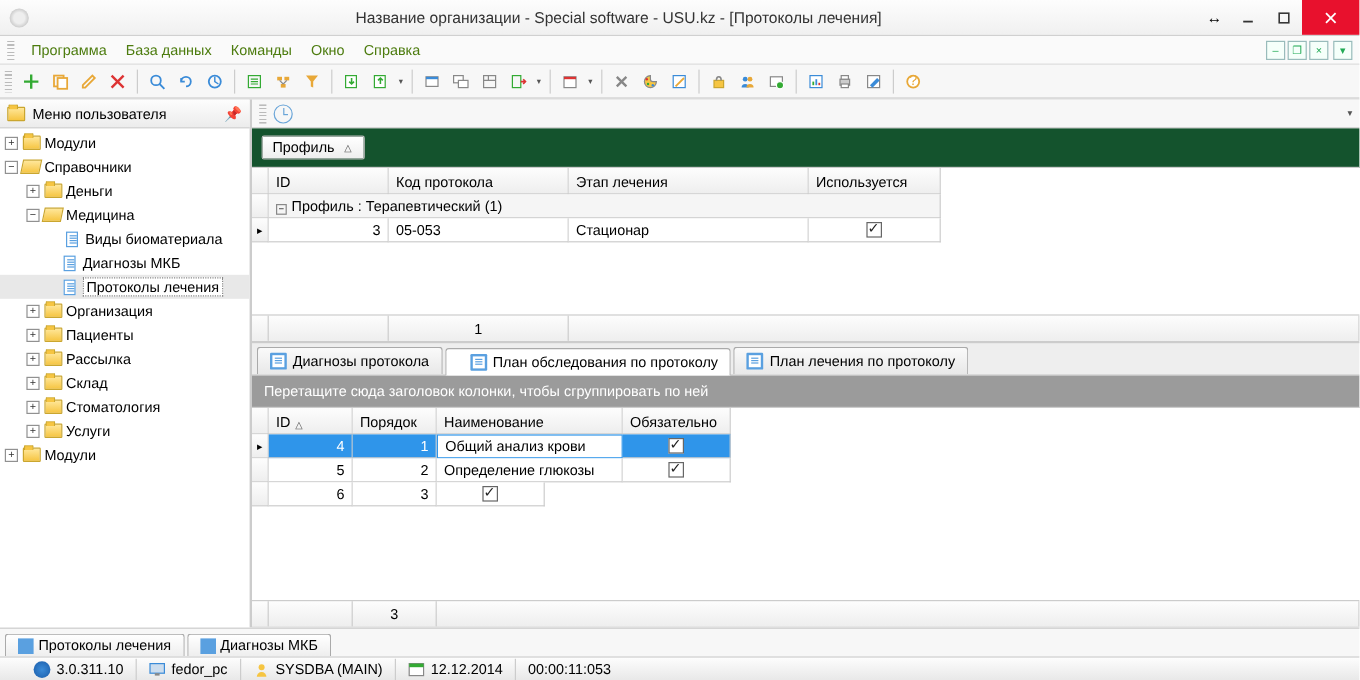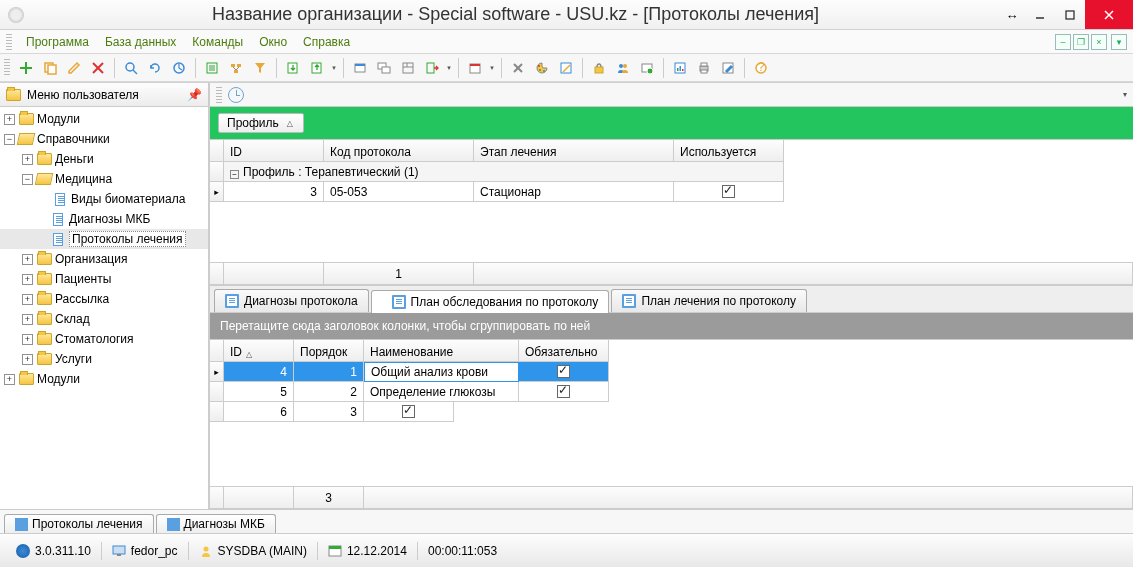--- a/index.html
+++ b/index.html
@@ -1,21 +1,21 @@
 <!DOCTYPE html>
 <html><head>
 <meta charset="utf-8">
 <style>
 * { box-sizing: border-box; margin: 0; padding: 0; font-family: "Segoe UI", Tahoma, sans-serif; font-size: 12px; }
 body { background: #fff; width: 1133px; height: 567px; overflow: hidden; display: flex; flex-direction: column; }
 
 
 .titlebar { height: 30px; background: linear-gradient(#fdfdfd,#f0f0f0); border-bottom: 1px solid #d0d0d0; display: flex; align-items: center; position: relative; }
 .titlebar .app-icon { width: 16px; height: 16px; margin: 0 8px; background: radial-gradient(circle,#eee 40%,#ccc 70%); border-radius: 50%; }
-.titlebar .title { flex: 1; text-align: center; color: #333; font-size: 18px; }
+.titlebar .title { flex: 1; text-align: center; color: #333; font-size: 13px; }
 .titlebar .winbtns { display: flex; height: 100%; }
 .titlebar .winbtn { width: 30px; display: flex; align-items: center; justify-content: center; }
 .titlebar .winbtn.close { background: #e8112d; color:#fff; width: 48px; }
 .titlebar .winbtn svg { width: 10px; height: 10px; }
 
 
 .menubar { height: 24px; background: #fafafa; border-bottom: 1px solid #d8d8d8; display: flex; align-items: center; padding: 0 6px; }
 .menubar .grip { width: 6px; height: 16px; background: repeating-linear-gradient(#bbb 0 1px, transparent 1px 3px); margin-right: 6px; }
 .menubar .mitem { padding: 3px 8px; color: #4d7c0f; }
 .menubar .spacer { flex:1; }
@@ -44,21 +44,21 @@
 .tree-item .sel-label { border:1px dotted #888; background:#fff; padding:0 2px;}
 
 
 .content { flex:1; display:flex; flex-direction:column; min-width:0; }
 .content-top { height:24px; border-bottom:1px solid #ccc; background:#f7f7f7; display:flex; align-items:center; padding:0 6px; }
 .clock-icon { width:16px; height:16px; border:1px solid #6aa5d8; border-radius:50%; position:relative; margin-right:6px;}
 .clock-icon:before { content:""; position:absolute; width:1px; height:5px; background:#6aa5d8; top:2px; left:7px;}
 .clock-icon:after { content:""; position:absolute; width:4px; height:1px; background:#6aa5d8; top:7px; left:7px;}
 
 
-.group-panel { background:#22c55e; border-bottom:1px solid #ccc; padding: 6px 8px; }
+.group-panel { background:#14532d; border-bottom:1px solid #ccc; padding: 6px 8px; }
 .group-chip { display:inline-flex; align-items:center; background: linear-gradient(#fff,#eee); border:1px solid #bbb; border-radius:2px; padding: 2px 10px 2px 8px; font-size:12px;}
 .group-chip .tri { margin-left:8px; font-size:8px; color:#555;}
 .group-panel.hint { background:#9b9b9b; color:#fff; padding:6px 10px; font-size:12px; }
 
 
 .grid { border-bottom:1px solid #ccc; }
 .grid-head-row, .grid-row { display:flex; }
 .grid-head-row .gc, .grid-row .gc { border-right:1px solid #ccc; border-bottom:1px solid #ccc; padding:2px 6px; display:flex; align-items:flex-end; }
 .grid-head-row .gc { background:linear-gradient(#fdfdfd,#eee); height:22px; }
 .grid-row .gc { height:20px; background:#fff; }
@@ -79,21 +79,21 @@
 
 .grid-row.selected .gc { background:#2f95ea; color:#fff; }
 .grid-row.selected .gc.txtcell { background:#fff; color:#000; border:1px solid #2f95ea; }
 
 
 .tabfooter { height:24px; border-top:1px solid #ccc; background:#f7f7f7; display:flex; align-items:flex-end; padding: 0 4px;}
 .ftab { display:flex; align-items:center; padding:2px 10px; border:1px solid #aaa; background:linear-gradient(#fff,#eee); border-radius:3px 3px 0 0; margin-right:2px; border-bottom:none;}
 .ftab .sico{ width:13px; height:13px; margin-right:4px;}
 
 
-.statusbar { height:34px; background:linear-gradient(#fdfdfd,#e8e8e8); border-top:1px solid #ccc; display:flex; align-items:center; padding:0 6px; }
+.statusbar { height:20px; background:linear-gradient(#fdfdfd,#e8e8e8); border-top:1px solid #ccc; display:flex; align-items:center; padding:0 18px; }
 .statusbar .scell { display:flex; align-items:center; padding: 0 10px; border-right:1px solid #ccc; height:18px;}
 .statusbar .sico { width:14px; height:14px; margin-right:5px;}
 
 
 .folder-ico { width:15px; height:12px; background:linear-gradient(#ffe79a,#f6c542); border:1px solid #caa62f; border-radius:1px; position:relative;}
 .folder-ico:before{content:""; position:absolute; top:-3px; left:0; width:6px; height:3px; background:#f6c542; border:1px solid #caa62f; border-bottom:none; border-radius:1px 1px 0 0;}
 .folder-open { width:16px; height:12px; background:linear-gradient(#ffe79a,#f6c542); border:1px solid #caa62f; transform:skewX(-12deg);}
 .doc-ico { width:10px; height:13px; background:#fff; border:1px solid #5aa0e0; position:relative;}
 .doc-ico:before{content:"";position:absolute; left:2px; top:2px; width:6px; height:1px; background:#5aa0e0; box-shadow: 0 2px #5aa0e0, 0 4px #5aa0e0, 0 6px #5aa0e0;}
 .tri-sort{ font-size:8px; color:#555; margin-left:4px;}

